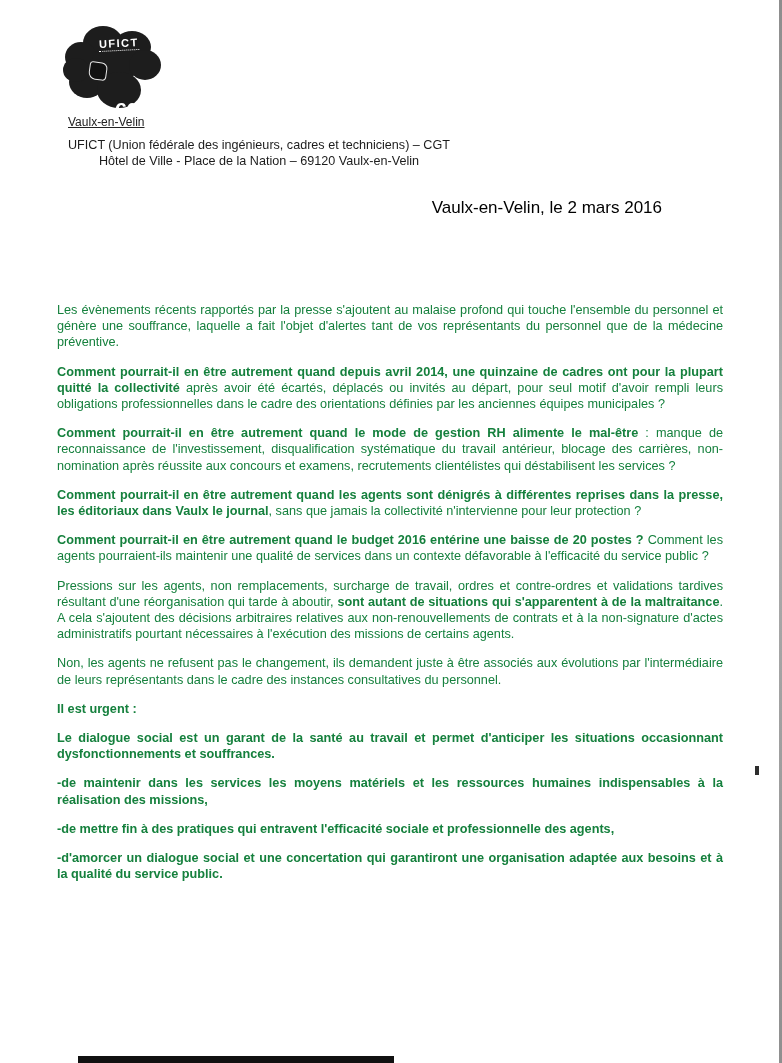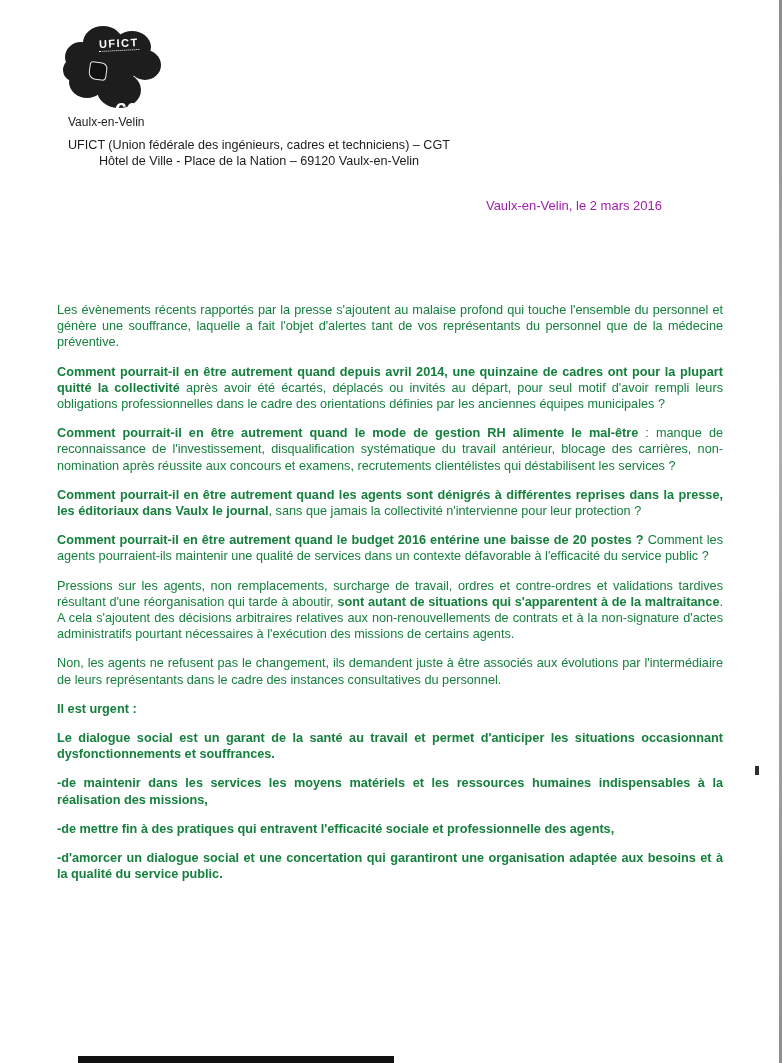--- a/index.html
+++ b/index.html
@@ -35,27 +35,27 @@
     color:#fff; font-size:20px; font-weight:bold; font-style:italic;
     letter-spacing:0.5px;
     margin-top:48px;
   }
   .logo-map {
     position:absolute; left:26px; top:36px; z-index:2;
     width:16px; height:16px; background:#111;
     border:1px solid #e8e8e8; border-radius:3px 6px 4px 7px;
     transform:rotate(8deg);
   }
-  .logo-caption { position:absolute; left:68px; top:115px; font-size:12px; color:#222; }
+  .logo-caption { position:absolute; left:68px; top:115px; font-size:12px; color:#222;text-decoration:underline; }
 
   
   .sender { position:absolute; left:68px; top:138px; font-size:12.6px; line-height:15.6px; color:#1c1c1c;text-align:center; }
 
   
-  .dateline { position:absolute; right:120px; top:198px; font-size:13px; color:#a21caf; }
+  .dateline { position:absolute; right:120px; top:198px; font-size:17px; color:#000000; }
 
   
   .title {
     position:absolute; left:0; right:0; top:240px;
     text-align:center; font-size:27px; font-weight:400;
     letter-spacing:0.5px; color:#161616;
   }
 
   
   .letter-body {

